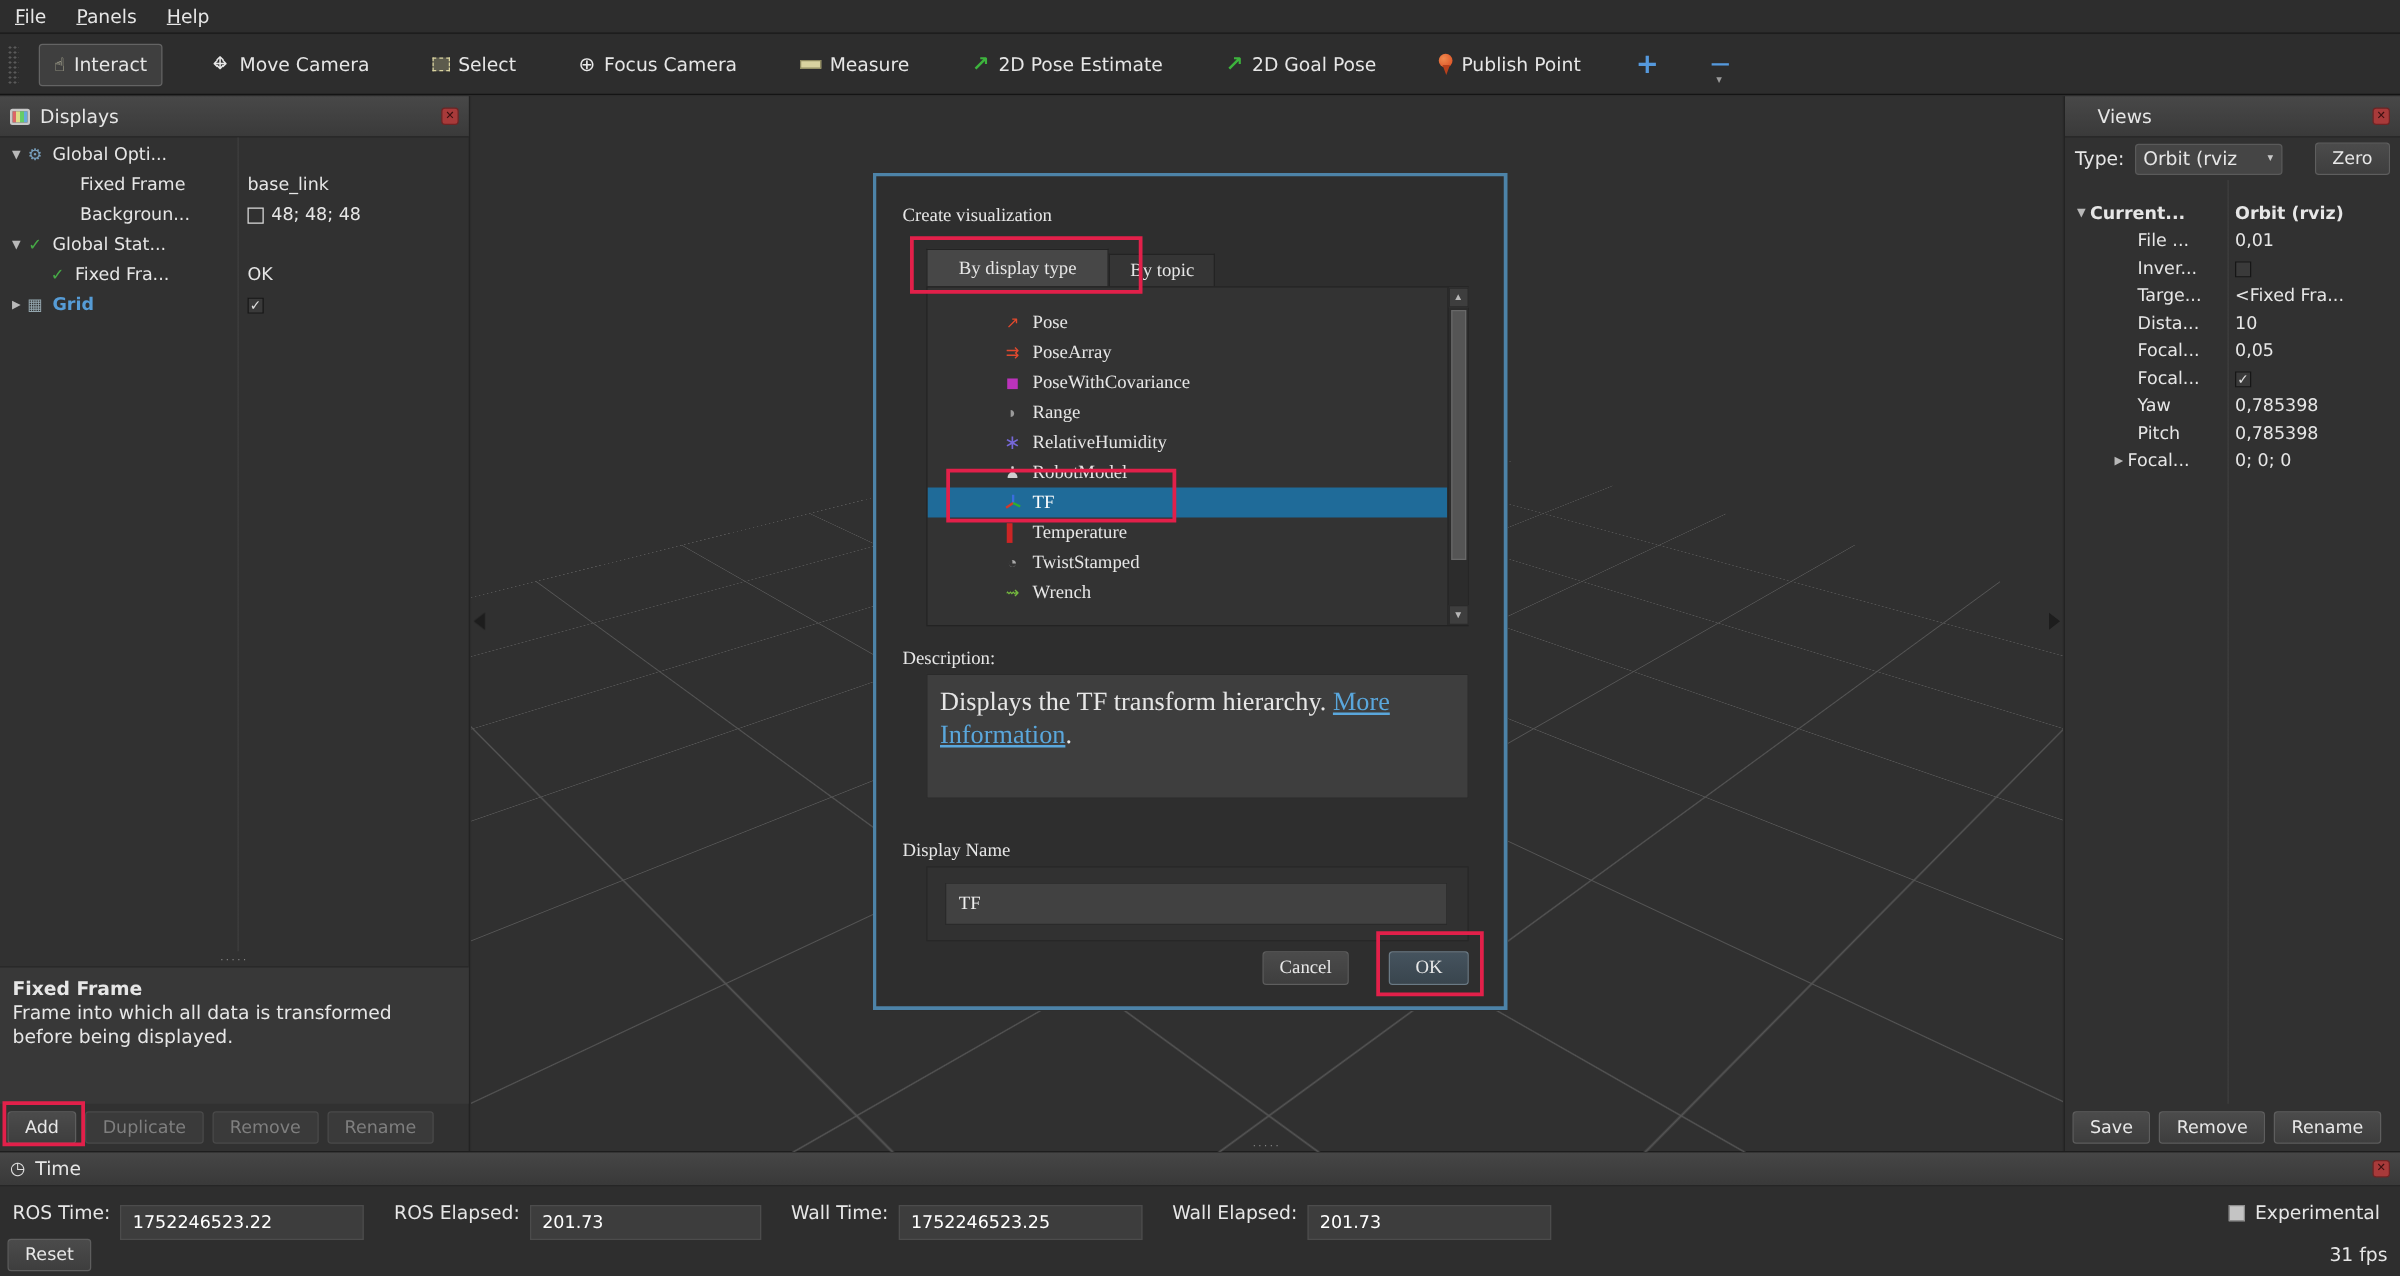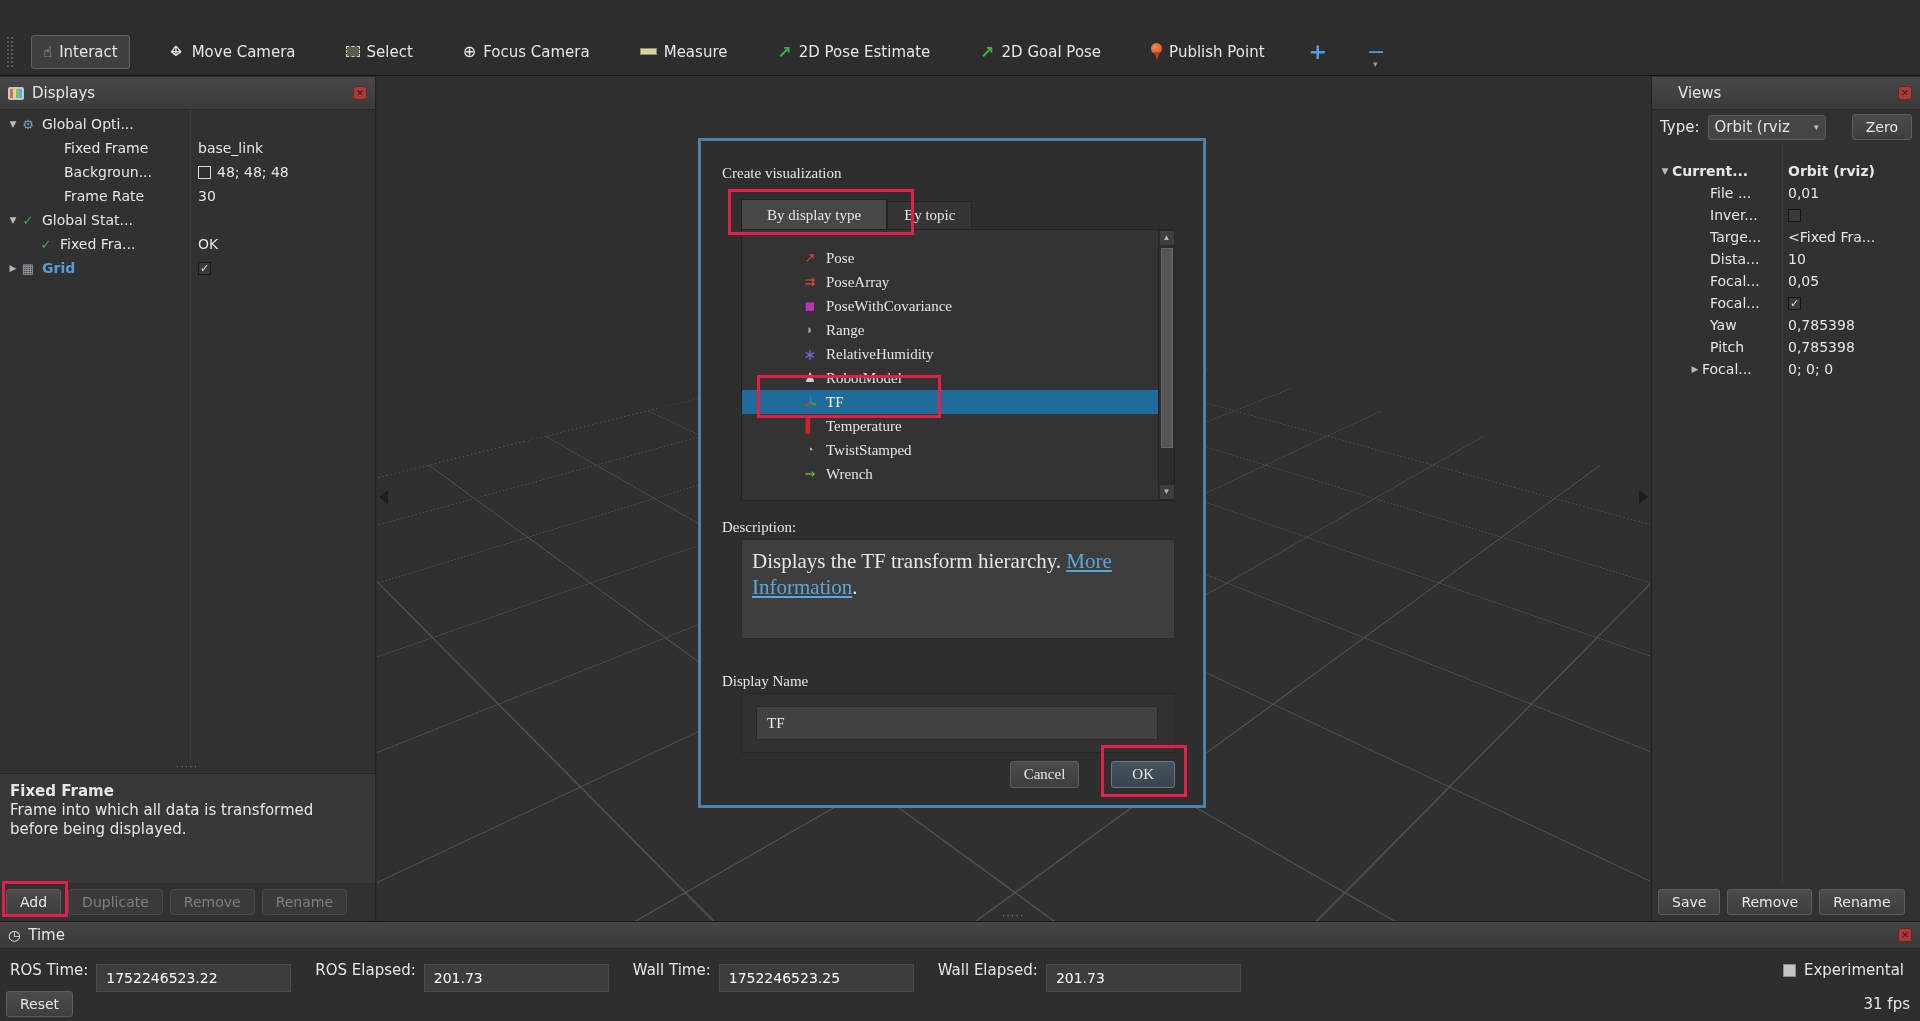--- a/index.html
+++ b/index.html
@@ -97,21 +97,21 @@
   .collapse { position:absolute; top:413px; width:0; height:0;
     border-top:7px solid transparent; border-bottom:7px solid transparent; }
   .collapse.left { left:2px; border-right:9px solid #1d1d1d; }
   .collapse.right { right:2px; border-left:9px solid #1d1d1d; }
   .vp-dots { position:absolute; bottom:0; left:50%; transform:translateX(-50%);
     color:#8a8a8a; font-size:8px; letter-spacing:2px; }
   
   .dialog { position:absolute; left:698px; top:138px; width:508px; height:670px;
     background:#2e2e2e; border:3px solid #4d83a8; z-index:5;font-family:Liberation Serif, serif; }
   .dlg-title { position:absolute; left:21px; top:24px; font-size:15px; }
-  .dlg-tabs { position:absolute; left:40px; top:58px; display:flex; align-items:center; }
+  .dlg-tabs { position:absolute; left:40px; top:58px; display:flex; align-items:flex-end; }
   .tab { font-size:15px; background:#353535; border:1px solid #232323; border-bottom:none;
     padding:5px 16px; cursor:default; }
   .tab.active { background:#474747; padding:7px 25px; }
   .dlg-list { position:absolute; left:40px; top:88px; width:434px; height:272px;
     background:#333333; border:1px solid #232323; display:flex; }
   .list-items { flex:1; padding-top:16px; overflow:hidden; }
   .list-item { height:24px; display:flex; align-items:center; padding-left:60px; gap:8px; font-size:15px; }
   .list-item.selected { background:#1f6b99; color:#fff; }
   .li-icon { width:16px; flex:none; text-align:center; font-size:13px; }
   .scrollbar { width:16px; flex:none; background:#2c2c2c; border-left:1px solid #242424;
@@ -157,20 +157,25 @@
   .w195 { width:195px; } .w185 { width:185px; }
   .experimental { margin-left:auto; display:flex; align-items:center; gap:8px; margin-right:6px; }
   .time-bottom { flex:1; display:flex; align-items:center; justify-content:space-between; padding:0 10px 4px 6px; }
   .fps { font-size:15px; }
 </style>
 </head>
 <body>
 
 <div id="app">
 
+  <div class="menubar">
+    <span class="menu-item">File</span>
+    <span class="menu-item">Panels</span>
+    <span class="menu-item">Help</span>
+  </div>
 
   <div class="toolbar">
     <div class="grip"></div>
     <div class="tool selected">
       <span class="ticon hand-icon">☝</span>
       <span>Interact</span>
     </div>
     <div class="tool">
       <span class="ticon move-icon">
         <span>↔</span>
@@ -231,26 +236,20 @@
         <div class="tval">base_link</div>
       </div>
       <div class="trow">
         <div class="tname tn-pad-child">
             <span class="tlabel">Backgroun...</span>
           </div>
         <div class="tval">
           <span class="swatch"></span>
           <span>48; 48; 48</span>
         </div>
-      </div>
-      <div class="trow">
-        <div class="tname tn-pad-child">
-            <span class="tlabel">Frame Rate</span>
-          </div>
-        <div class="tval">30</div>
       </div>
       <div class="trow">
         <div class="tname">
           <span class="tarrow">▼</span>
           <span class="ticon-tree" style="color: rgb(70, 169, 70);">✓</span>
           <span class="tlabel">Global Stat...</span>
         </div>
         <div class="tval"></div>
       </div>
       <div class="trow">

